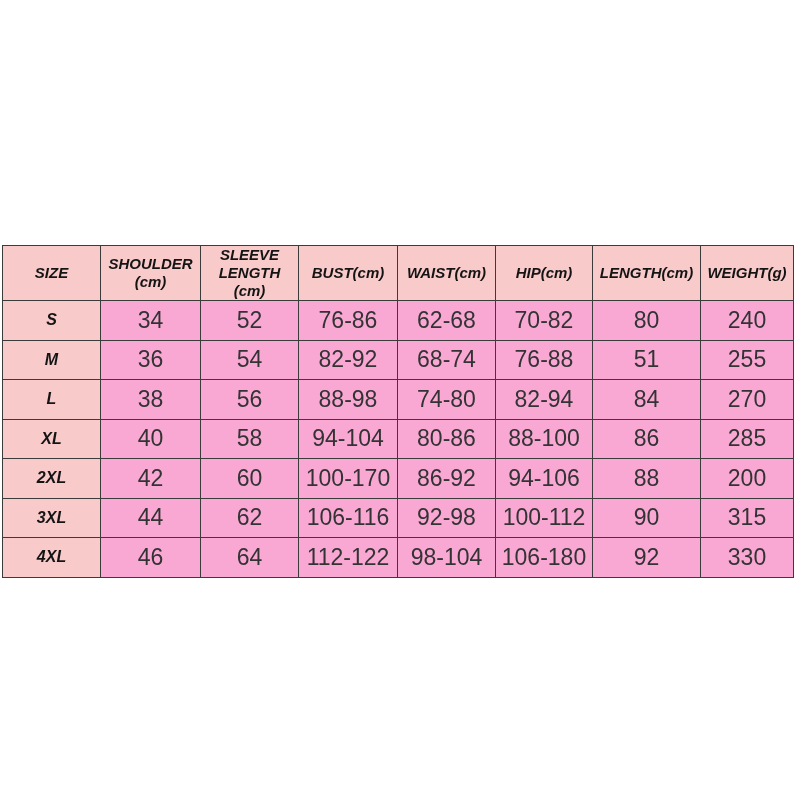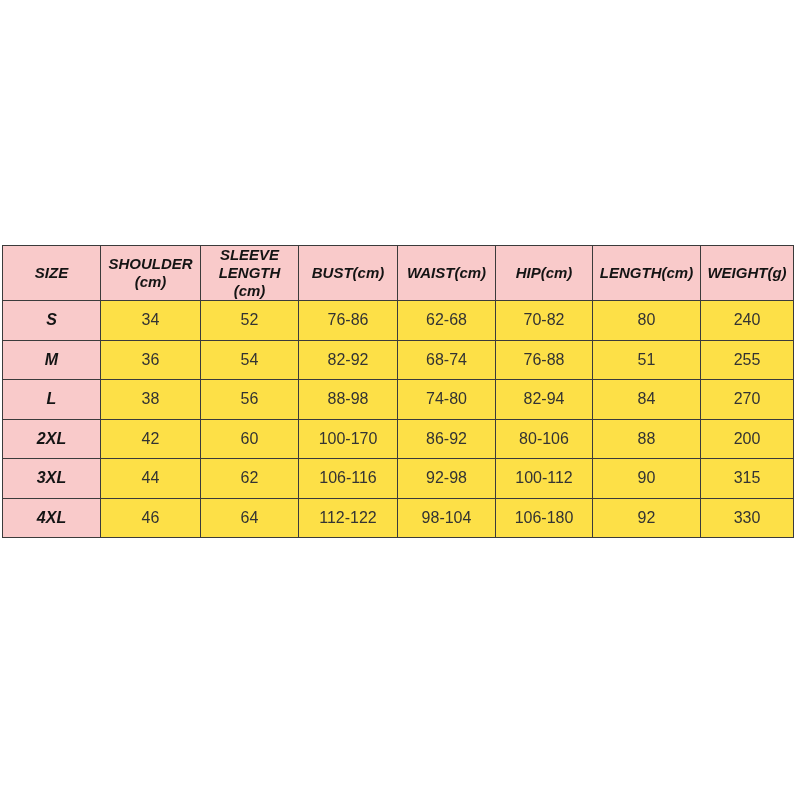--- a/index.html
+++ b/index.html
@@ -19,21 +19,21 @@
     text-align:center;vertical-align:middle;
     padding:0 2px;overflow:hidden;
   }
   .size-chart th{
     background:#f9caca;
     font-style:italic;font-weight:bold;
     font-size:15px;line-height:1.2;color:#141414;
     white-space:pre-line;height:40px;
   }
   .size-chart td{
-    background:#fde047;font-size:16px;color:#333333;height:38.5px;
+    background:#f9a8d4;font-size:23px;color:#333333;height:38.5px;
   }
   .size-chart td.row-label{
     background:#f9caca;font-style:italic;font-weight:bold;
     font-size:16px;color:#141414;
   }
 </style>
 </head>
 <body>
 
 <div class="canvas">
@@ -87,26 +87,36 @@
         <td class="row-label">L</td>
         <td>38</td>
         <td>56</td>
         <td>88-98</td>
         <td>74-80</td>
         <td>82-94</td>
         <td>84</td>
         <td>270</td>
       </tr>
       <tr>
+        <td class="row-label">XL</td>
+        <td>40</td>
+        <td>58</td>
+        <td>94-104</td>
+        <td>80-86</td>
+        <td>88-100</td>
+        <td>86</td>
+        <td>285</td>
+      </tr>
+      <tr>
         <td class="row-label">2XL</td>
         <td>42</td>
         <td>60</td>
         <td>100-170</td>
         <td>86-92</td>
-        <td>80-106</td>
+        <td>94-106</td>
         <td>88</td>
         <td>200</td>
       </tr>
       <tr>
         <td class="row-label">3XL</td>
         <td>44</td>
         <td>62</td>
         <td>106-116</td>
         <td>92-98</td>
         <td>100-112</td>

